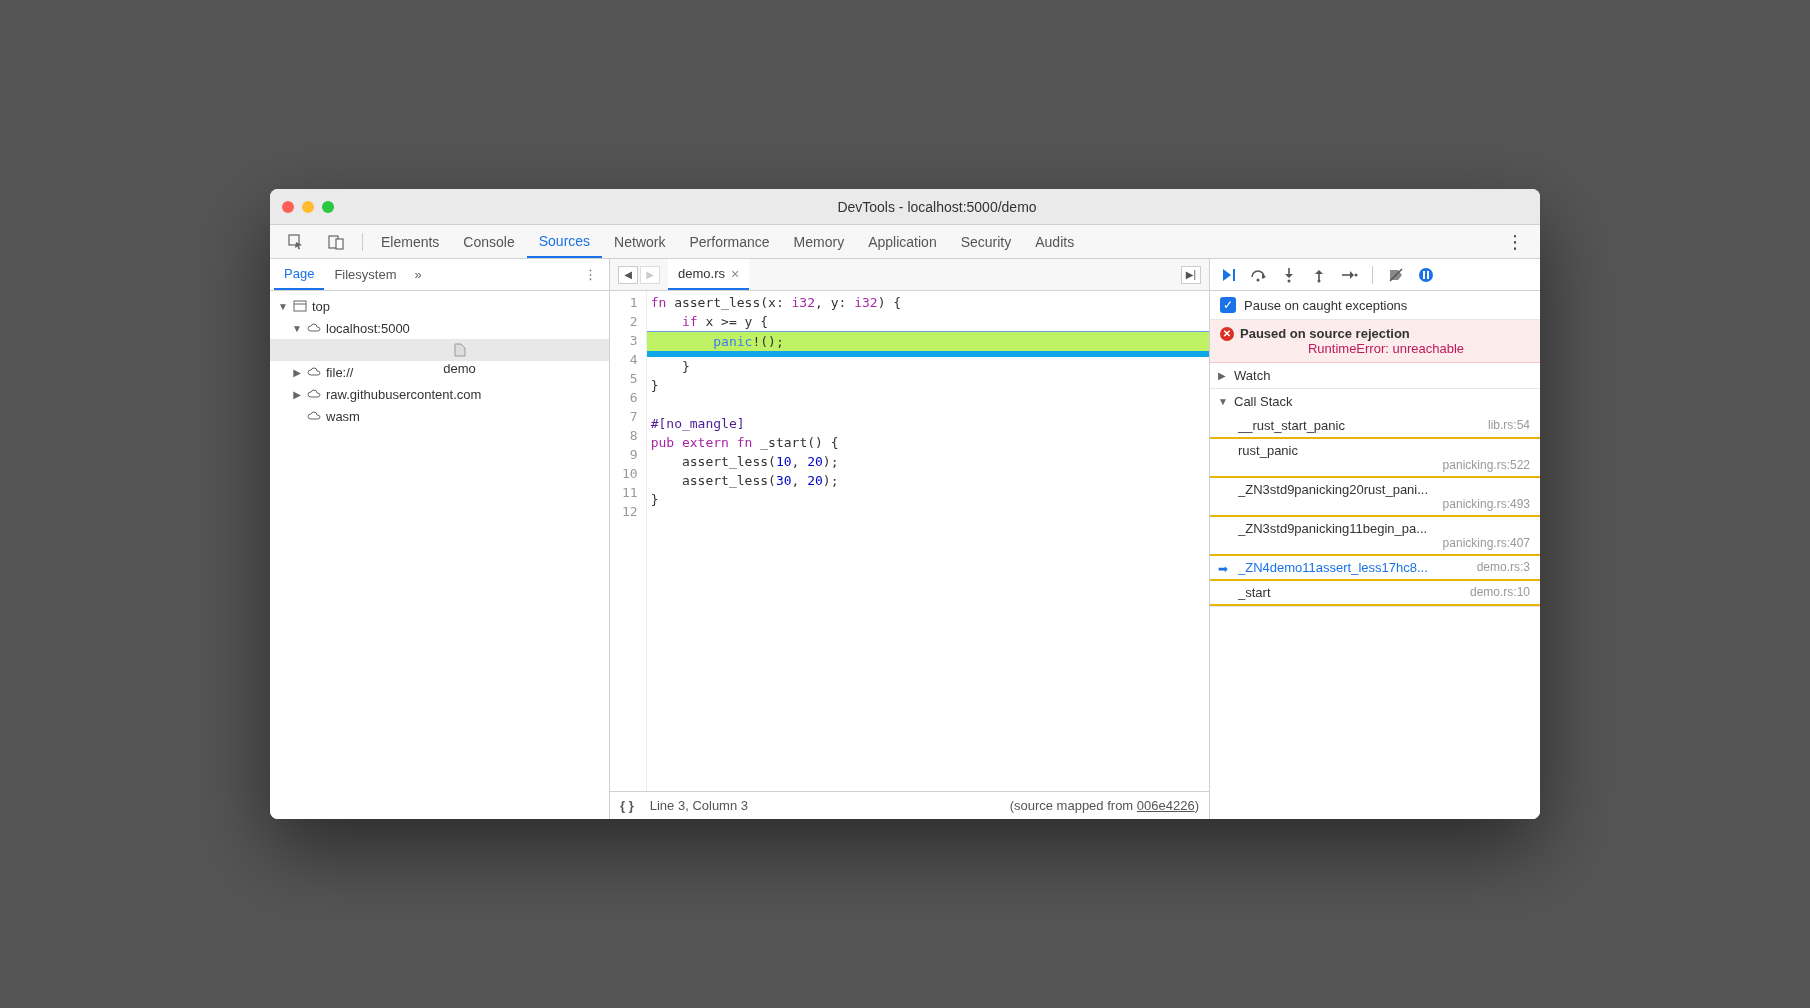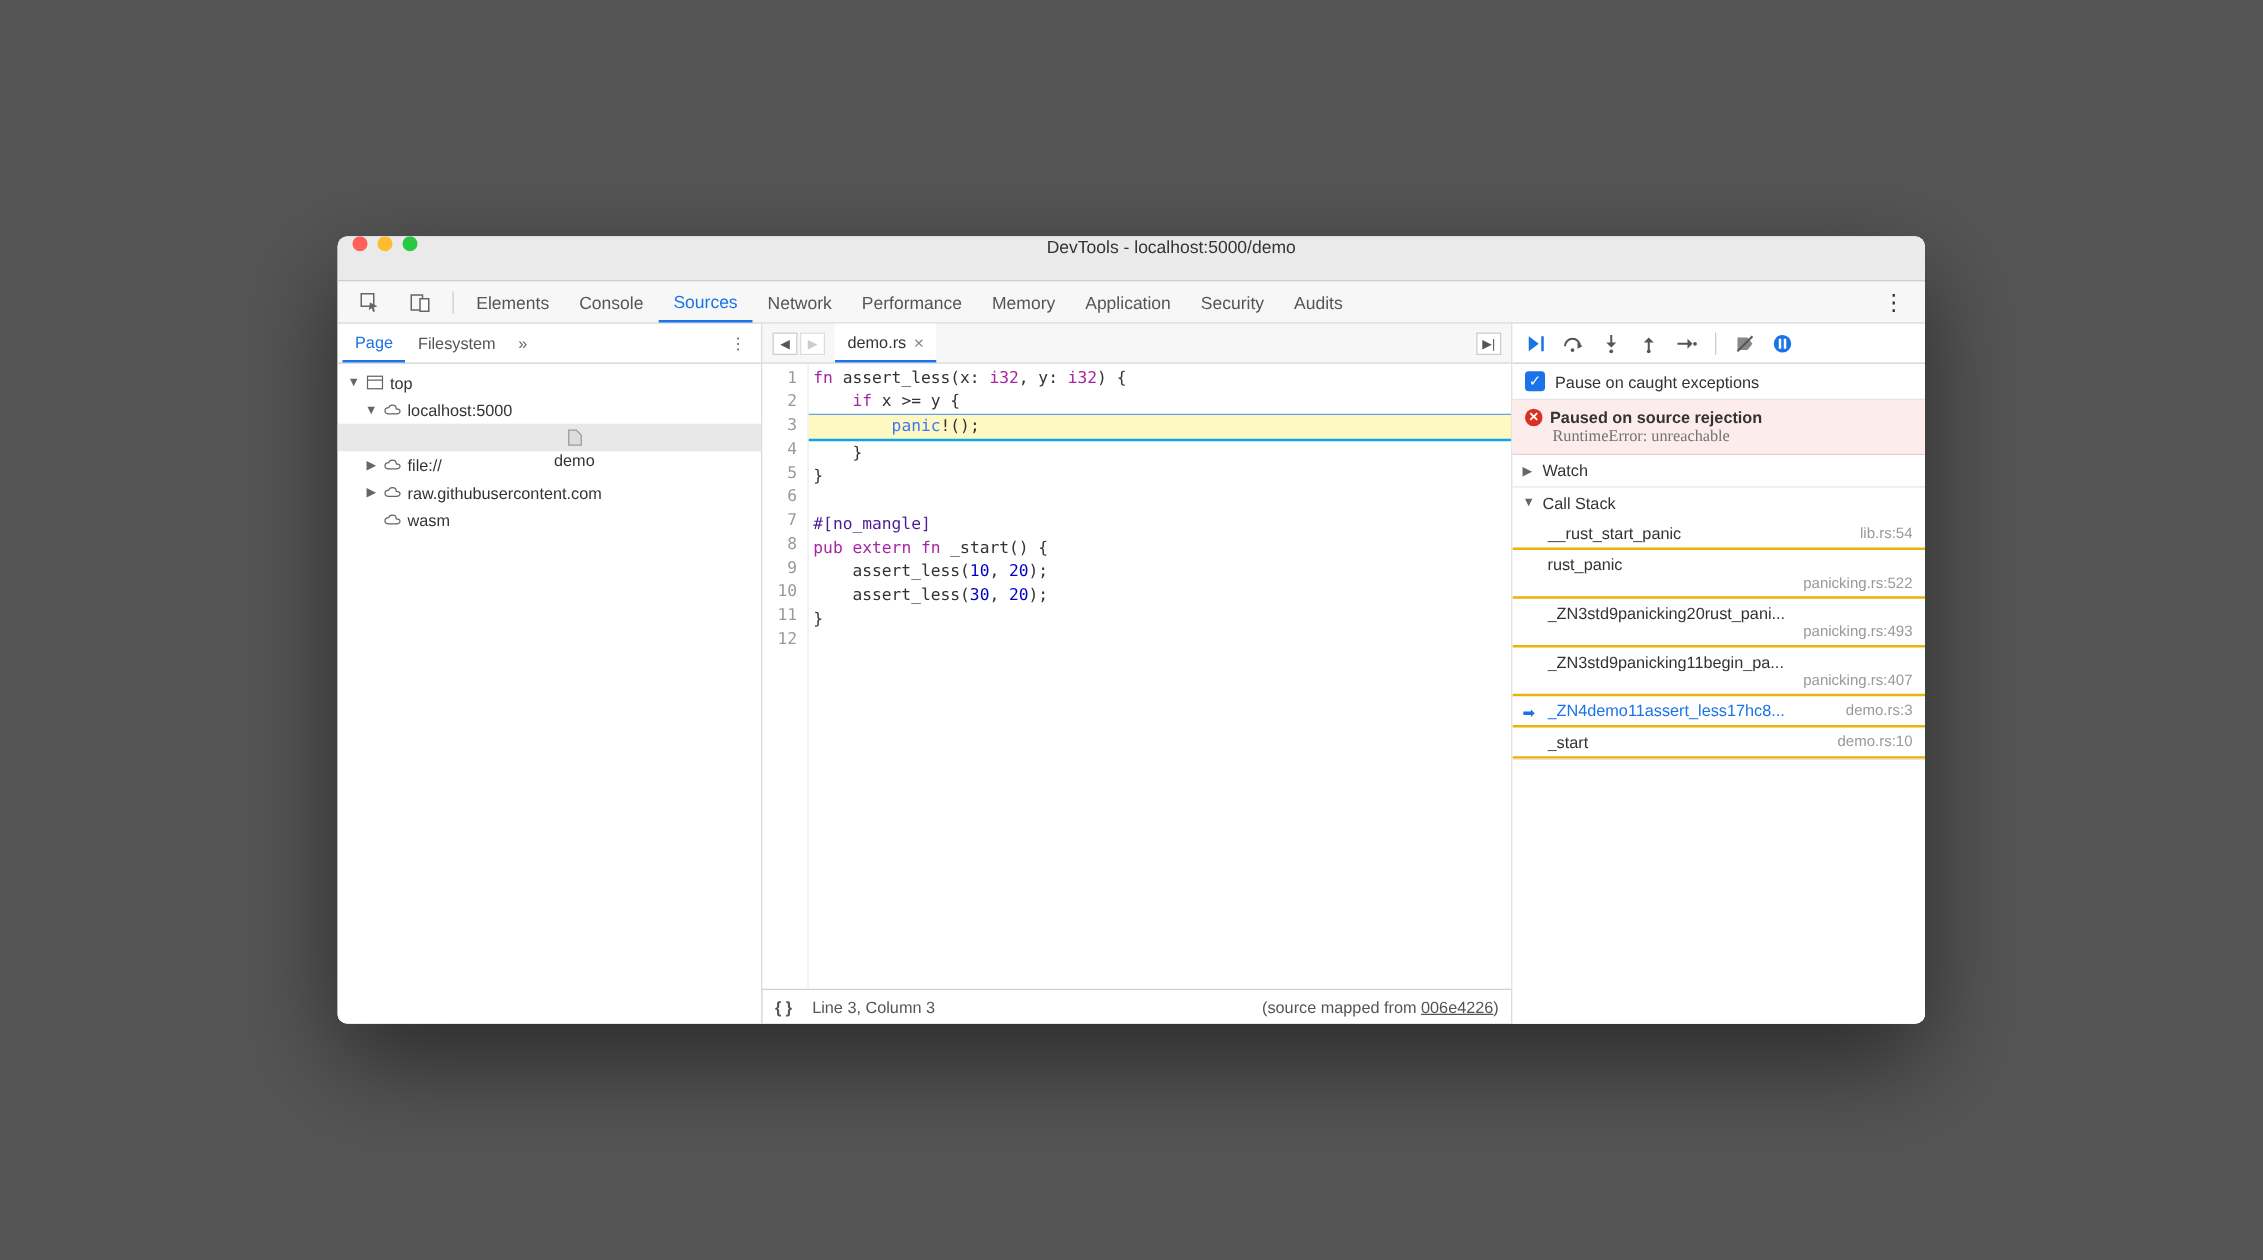--- a/index.html
+++ b/index.html
@@ -16,21 +16,21 @@
   .window {
     width: 1270px;
     background: #fff;
     border-radius: 8px;
     box-shadow: 0 30px 80px rgba(0,0,0,0.5);
     overflow: hidden;
     display: flex;
     flex-direction: column;
   }
   .titlebar {
-    height: 36px; background: #eaeaea; display: flex; position: relative;
+    height: 36px; background: #eaeaea; display: flex; align-items: center; position: relative;
     border-bottom: 1px solid #d0d0d0;
   }
   .traffic { display: flex; gap: 8px; margin-left: 12px; }
   .dot { width: 12px; height: 12px; border-radius: 50%; }
   .red { background: #ff5f57; } .yellow { background: #febc2e; } .green { background: #28c840; }
   .title { flex: 1; text-align: center; font-size: 14px; color: #333; }
   .toolbar {
     display: flex; align-items: center; height: 34px; border-bottom: 1px solid #d0d0d0;
     padding: 0 6px; background: #f7f7f7;
   }
@@ -60,39 +60,39 @@
   .file-tabs { display:flex; align-items:center; height:32px; border-bottom:1px solid #d0d0d0; background:#f7f7f7;}
   .navgroup { padding:0 8px; color:#888; display:flex; gap:2px;}
   .navbtn { border:1px solid #ccc; width:20px; height:18px; display:flex;align-items:center;justify-content:center; font-size:10px; color:#555; cursor:pointer; background:#fff;}
   .file-tab { display:flex; align-items:center; padding:0 10px; height:100%; gap:6px; border-bottom:2px solid #1a73e8; color:#333; background:#fff; cursor:pointer;}
   .file-tab .close { color:#888; cursor:pointer; font-size:14px;}
   .file-tabs .spacer { flex:1;}
   .editor { flex:1; display:flex; overflow:hidden; background:#fff;}
   .gutter { background:#fff; color:#999; text-align:right; padding:2px 8px 2px 12px; font-family: Menlo,Consolas,monospace; font-size:13px; line-height:19px; border-right:1px solid #eee;}
   .code { flex:1; font-family: Menlo,Consolas,monospace; font-size:13px; line-height:19px; padding:2px 0; position:relative; white-space:pre;}
   .code .line { padding-left:4px; }
-  .code .hl { background:#fef9c3; border-top:1px solid #6b9fe8; border-bottom:2px solid #0ea5e9; }
+  .code .hl { background:#bef264; border-top:1px solid #6b9fe8; border-bottom:6px solid #0ea5e9; }
   .kw { color:#a626a4; } .num { color:#0000cc;} .attr { color:#4c1d95;} .macro{color:#4078f2;}
   .statusbar { height:28px; border-top:1px solid #d0d0d0; display:flex; align-items:center; padding:0 10px; gap:16px; font-size:13px; color:#555;}
   .statusbar .src { margin-left:auto;}
   .statusbar .link { text-decoration: underline; cursor:pointer;}
   .braces { font-weight: bold; color:#555; cursor:pointer;}
   
   .right { width:330px; display:flex; flex-direction:column; background:#fff;}
   .dbgbar { height:32px; display:flex; align-items:center; gap:12px; padding:0 10px; border-bottom:1px solid #d0d0d0;}
   .dbgbar .dbtn { width:18px; height:18px; cursor:pointer; display:flex; align-items:center; justify-content:center;}
   .dbgbar .vr { width:1px; height:18px; background:#ccc; margin:0 2px;}
   .section { border-bottom:1px solid #e6e6e6;}
   .section-header { display:flex; align-items:center; padding:5px 8px; gap:6px; cursor:pointer; font-size:13px;}
   .section-header .tw { font-size:10px; color:#666; width:10px;}
   .checkbox-row { display:flex; align-items:center; gap:8px; padding:6px 10px;}
   .cb { width:16px; height:16px; border-radius:3px; background:#1a73e8; display:flex; align-items:center; justify-content:center; color:#fff; font-size:12px; cursor:pointer;}
   .alert { background:#fdecec; padding:6px 10px; border-bottom:1px solid #f2c9c9;}
   .alert .hdr { display:flex; align-items:center; gap:6px; font-weight:600; color:#333;}
-  .alert .err { font-family: Liberation Serif, serif; color:#737373; padding-left:22px;}
+  .alert .err { font-family: Liberation Sans, sans-serif; color:#be185d; padding-left:22px;text-align:center;}
   .circle-x { width:14px; height:14px; border-radius:50%; background:#d93025; color:#fff; font-size:10px; display:flex;align-items:center;justify-content:center; font-weight:bold;}
   .stack { overflow:auto;}
   .frame { padding:4px 10px 4px 28px; border-bottom:2px solid #eab308; cursor:pointer; position:relative;}
   .frame .fn { font-size:13px; color:#333; display:flex; justify-content:space-between; gap:10px; overflow:hidden;}
   .frame .fn .name { white-space:nowrap; overflow:hidden; text-overflow:ellipsis;}
   .frame .loc { text-align:right; color:#999; font-size:12px;padding-left:16px;}
   .frame.active .name { color:#1a73e8;}
   .frame .arrow { position:absolute; left:8px; top:6px; color:#1a73e8; font-size:12px;}
   svg { display:block; }
 </style>

